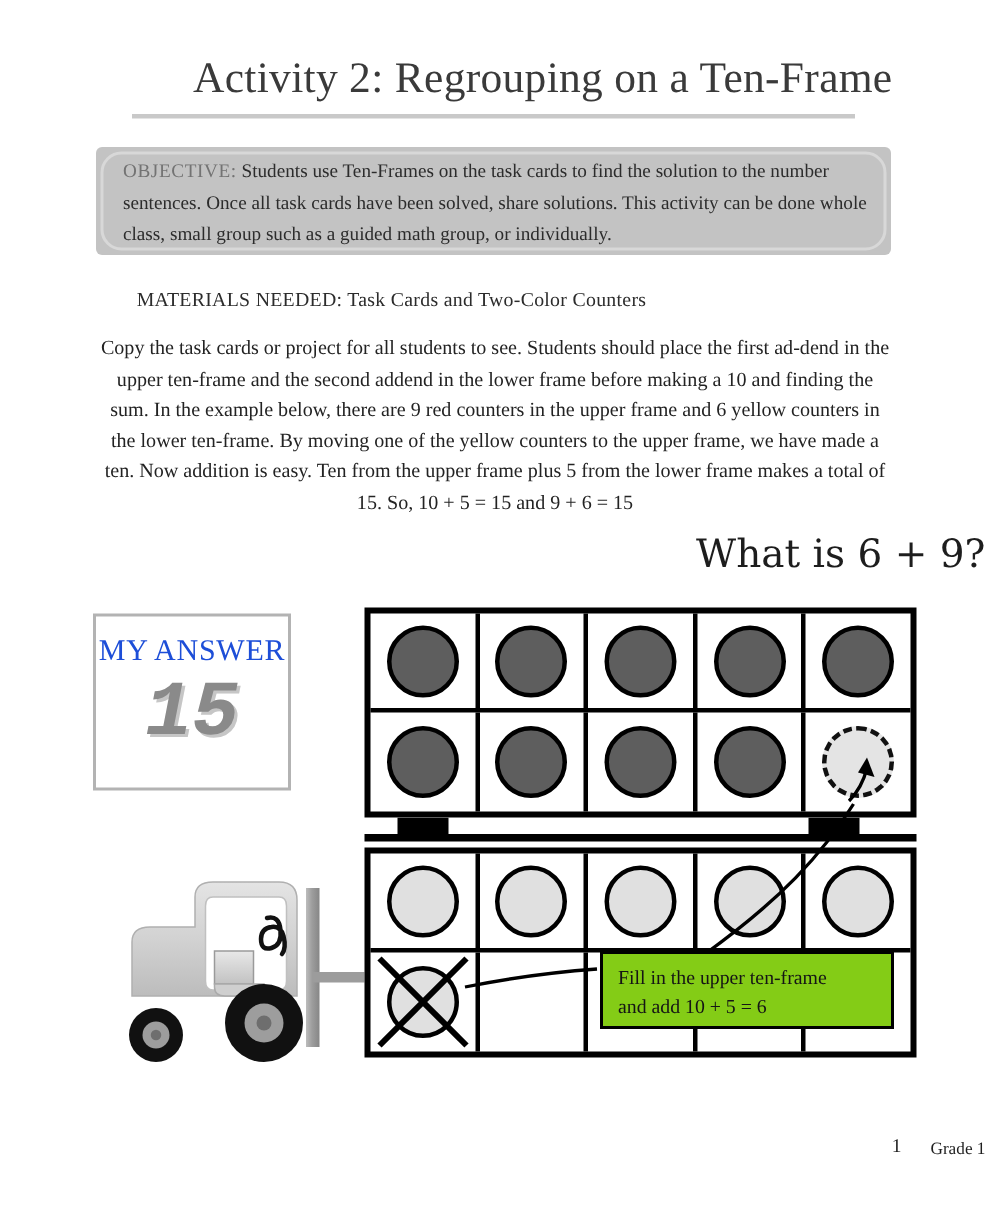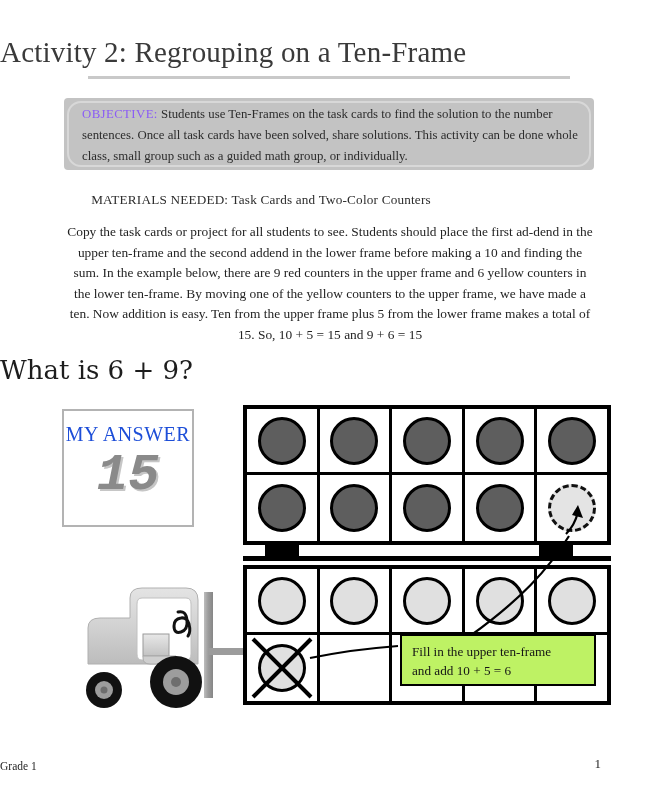--- a/index.html
+++ b/index.html
@@ -20,21 +20,21 @@
     position: absolute;
     inset: 0;
   }
 
   
   .title {
     position: absolute;
     top: 36px;
     left: 0;
     width: 595px;
-    text-align: left;
+    text-align: right;
     font-size: 29px;
     font-weight: normal;
     color: #3a3a3a;
     letter-spacing: 0.2px;
     font-family: "Liberation Serif", "DejaVu Serif", serif;
   }
   .title-rule {
     position: absolute;
     top: 76px;
     left: 88px;
@@ -70,21 +70,21 @@
   .objective-text {
     position: absolute;
     top: 6px;
     left: 18px;
     right: 16px;
     font-size: 12.8px;
     line-height: 21px;
     color: #2c2c2c;
   }
   .objective-label {
-    color: #8b5cf6;
+    color: #737373;
     letter-spacing: 0.4px;
   }
 
   
   .materials {
     position: absolute;
     top: 192px;
     left: 0;
     width: 522px;
     text-align: center;
@@ -104,21 +104,21 @@
     color: #232323;
     text-align: center;
   }
 
   
   .question {
     position: absolute;
     top: 355px;
     left: 0;
     width: 657px;
-    text-align: left;
+    text-align: right;
     font-size: 26px;
     color: #1d1d1d;
     font-family: "DejaVu Serif", "Liberation Serif", serif;
     font-weight: normal;
   }
 
   
   .answer-box {
     position: absolute;
     top: 409px;
@@ -261,21 +261,21 @@
   .pallet-block.b2 { left: 296px; }
 
   
   .callout {
     position: absolute;
     left: 400px;
     top: 634px;
     width: 196px;
     height: 52px;
     border: 2px solid #000000;
-    background: #bef264;
+    background: #84cc16;
     box-sizing: border-box;
     padding: 6px 8px 0 10px;
     font-size: 13.2px;
     line-height: 19px;
     color: #151515;
     z-index: 6;
   }
 
   .overlay-svg {
     position: absolute;
@@ -286,21 +286,21 @@
     pointer-events: none;
     z-index: 5;
   }
 
   
   .footer-grade {
     position: absolute;
     bottom: 38px;
     left: 0;
     width: 657px;
-    text-align: left;
+    text-align: right;
     font-size: 11.5px;
     color: #1f1f1f;
   }
   .footer-page {
     position: absolute;
     bottom: 38px;
     right: 56px;
     font-size: 13px;
     color: #1f1f1f;
   }

